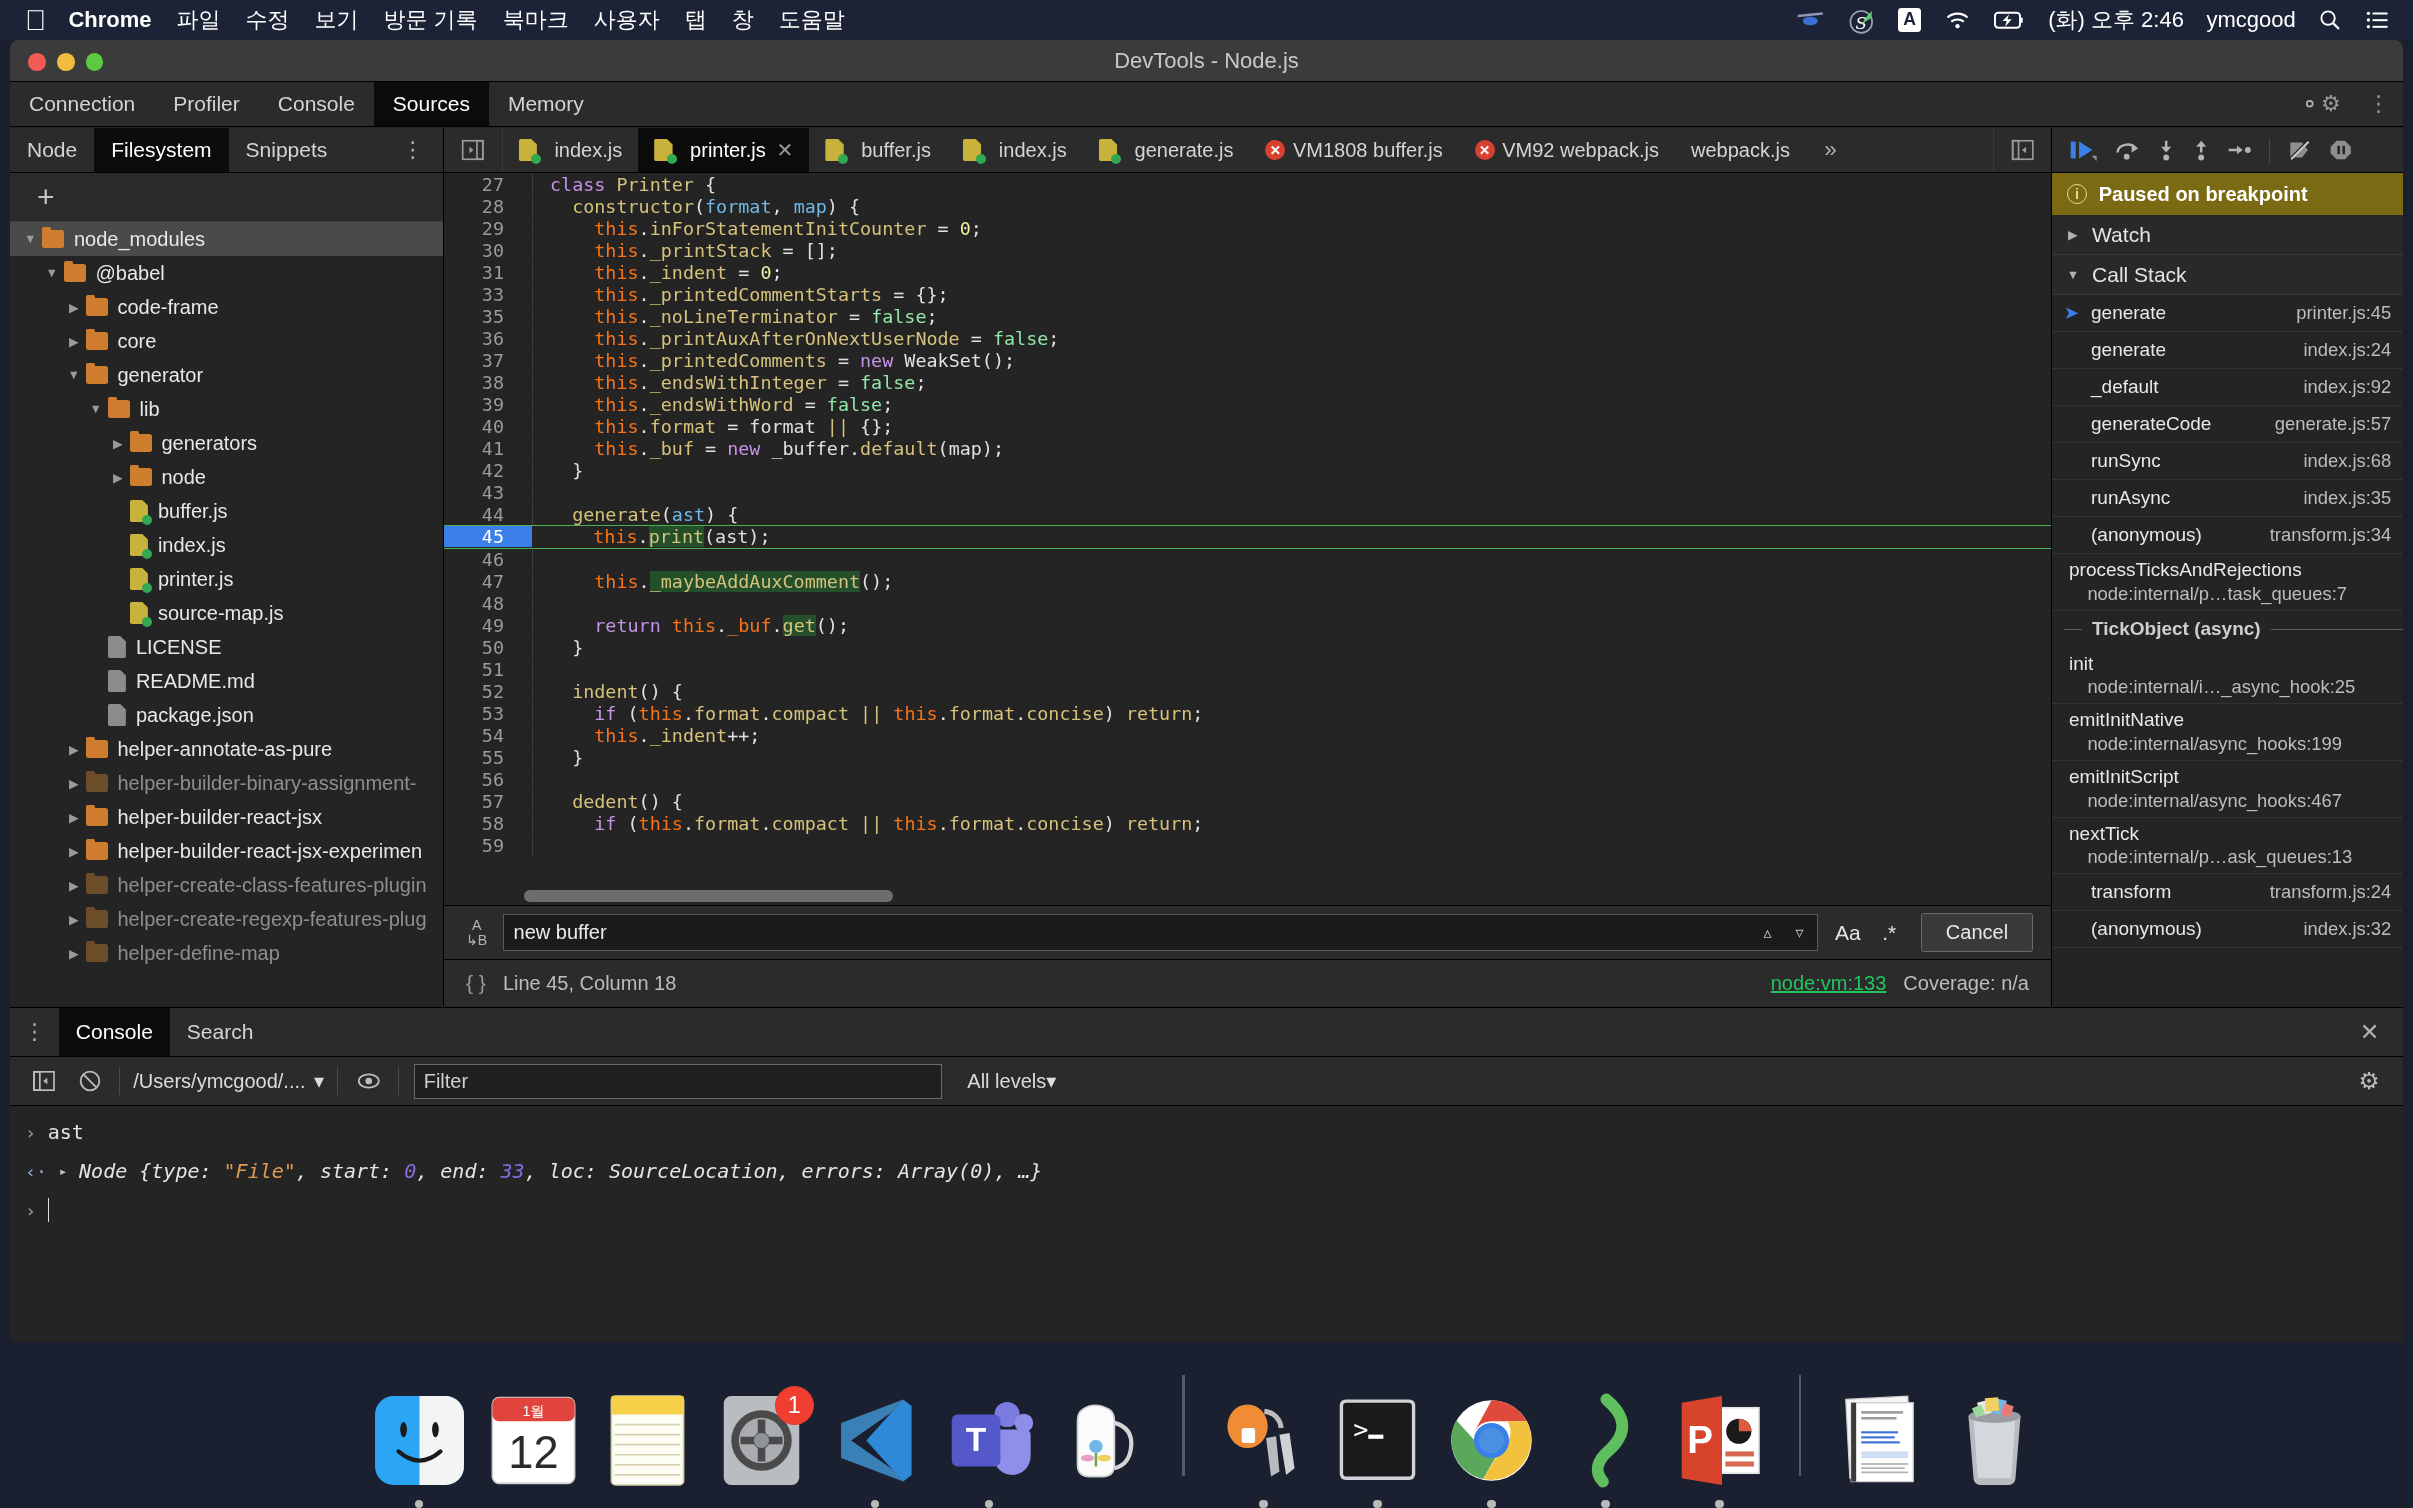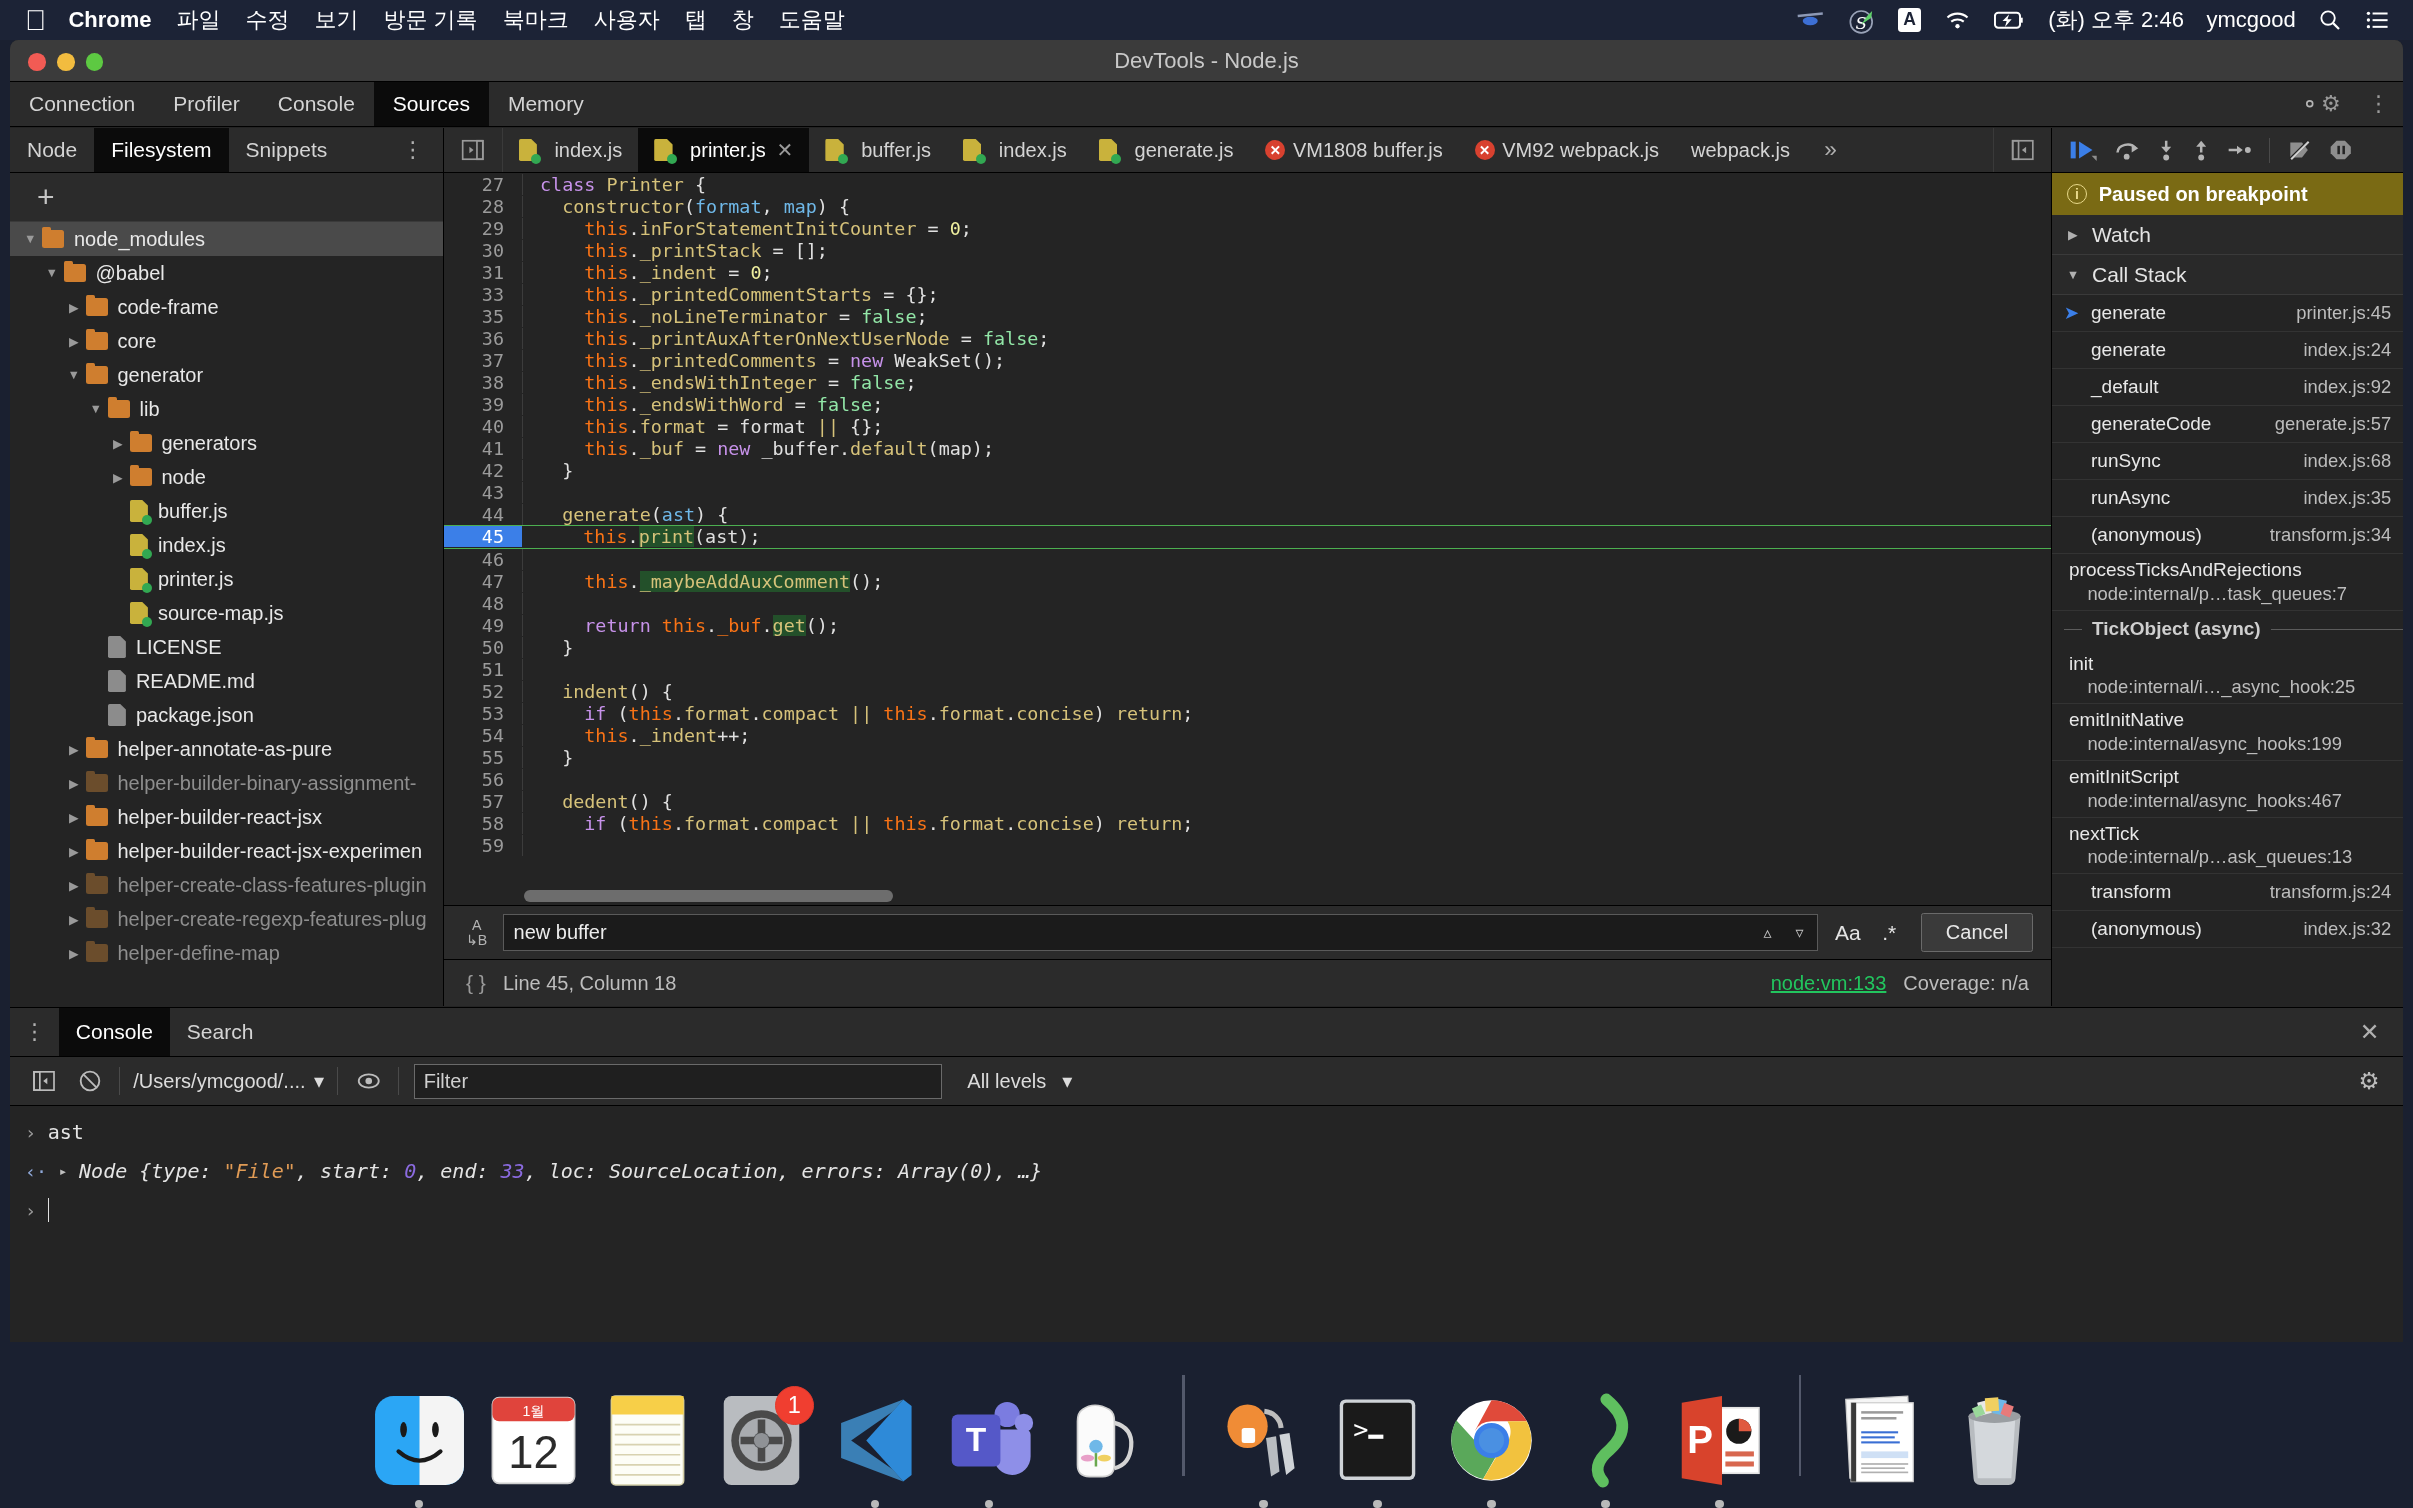--- a/index.html
+++ b/index.html
@@ -112,21 +112,21 @@
   .ftab.active { background:#0b0b0b; color:#fff; }
   .ftab .xc { color:#9a9a9a; font-size: 20px; margin-left: 3.4px;}
   .err-ic { width: 20px; height: 20px; border-radius:50%; background:#d8412f; color:#fff; font-size:13.4px; font-weight:bold; display:flex; align-items:center; justify-content:center; flex:0 0 auto;}
   #tabstrip .chev { display:flex; align-items:center; padding: 0 18.4px; color:#b0b0b0; font-size: 22.6px;}
   #tabstrip .fill { flex:1; }
   #tabstrip .endbtn { display:flex; align-items:center; padding: 0 17px; color:#9a9a9a; font-size: 20px; border-left: 0.8px solid #3a3a3a;}
 
   #code-area { flex:1; background: #242424; position: relative; overflow: hidden; font-family: "DejaVu Sans Mono", monospace; }
   .cline { display:flex; height: 22px; align-items: center; font-size: 18.4px; }
   .cline .ln {
-    width: 60px; text-align: right; padding-right: 18px; color:#9b9b9b; flex:0 0 auto;
+    width: 60px; text-align: right; padding-right: 28px; color:#9b9b9b; flex:0 0 auto;
     border-right: 0.8px solid #3c3c3c; box-sizing: content-box;
   }
   .cline .code { padding-left: 17px; white-space: pre; color:#d4d4d4; }
   .cline.cur .ln { background: #3b7fe8; color: #ffffff; border-right: none; position: relative;}
   .cline.cur { border-top: 0.8px solid #4caf50; border-bottom: 0.8px solid #4caf50; height: 23.5px;}
   .tok-key { color: #c792ea; }
   .tok-fn  { color: #d6c27a; }
   .tok-prop{ color: #d6c27a; }
   .tok-this{ color: #f97316; }
   .tok-num { color: #f0f0a0; }
@@ -211,21 +211,21 @@
     height: 49px; background:#2b2b2b; display:flex; align-items:center; gap: 0;
     border-bottom: 0.8px solid #000; padding: 0 11.7px;
   }
   #console-toolbar .ci { color:#bcbcbc; font-size: 20px; padding: 0 11.7px; display:flex; align-items:center;}
   #console-toolbar .vsep { width:0.8px; height: 28.5px; background:#4a4a4a; margin: 0 6.7px; }
   #console-toolbar .ctx { color:#dcdcdc; font-size: 20px; display:flex; align-items:center; gap: 8.4px; padding: 0 6.7px;}
   #console-toolbar .filter {
     width: 528px; height: 35px; background:#1f1f1f; border:0.8px solid #6a6a6a;
     color:#cfcfcf; font-size: 20px; display:flex; align-items:center; padding: 0 8.4px; margin-left: 8.4px;
   }
-  #console-toolbar .levels { color:#dcdcdc; font-size: 20px; margin-left: 25px; display:flex; align-items:center; gap:16px;}
+  #console-toolbar .levels { color:#dcdcdc; font-size: 20px; margin-left: 25px; display:flex; align-items:center; gap:0;}
   #console-toolbar .fill { flex:1; }
   #console-body { background:#242424; padding-top: 6.7px; font-family: "DejaVu Sans Mono", monospace; }
   .c-row { display:flex; align-items:center; min-height: 39px; padding: 0 15px; gap: 11.7px; color:#e4e4e4; font-size: 20px; }
   .c-row .pm { color:#9a9a9a; font-size: 18.4px; }
   .c-row .pm.back { color:#8fa8d8; }
   .c-row .tri { color:#c0c0c0; font-size: 14.2px; }
   .c-out { font-style: italic; }
   .s-str { color:#e09b55; }
   .s-num { color:#8b6be0; }
   .caret { display:inline-block; width: 1.7px; height: 23.5px; background:#e0e0e0; }

